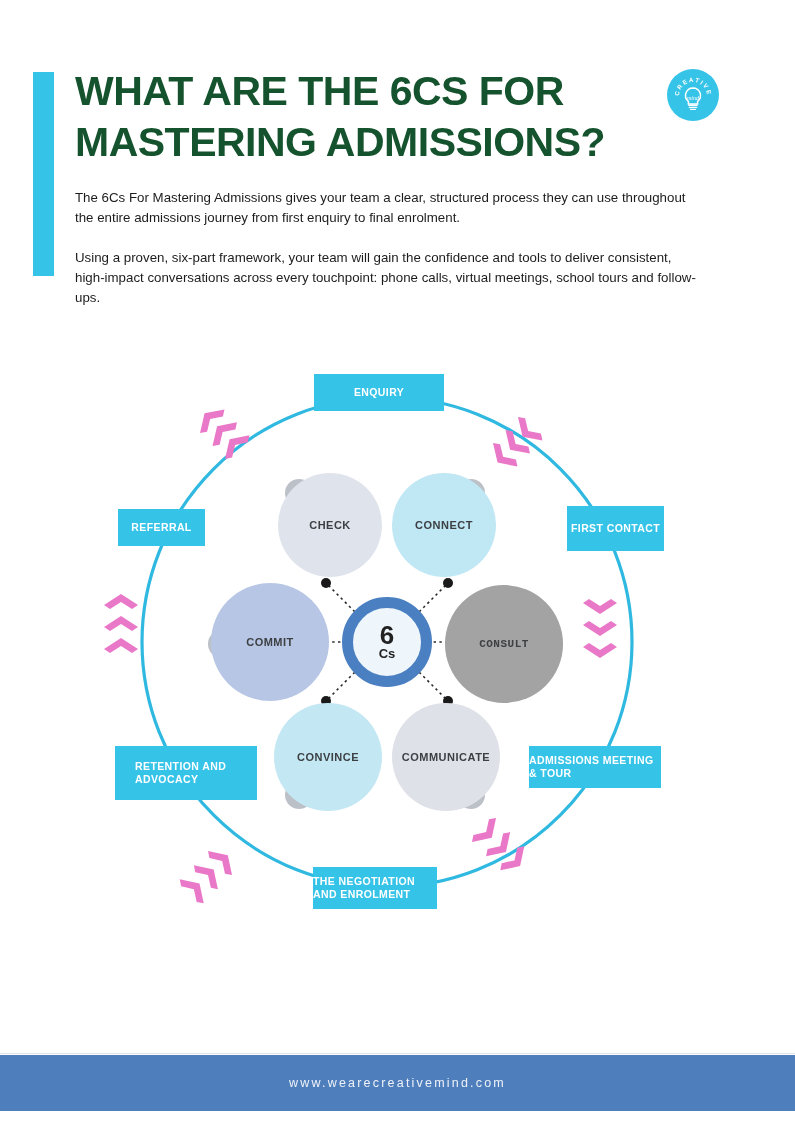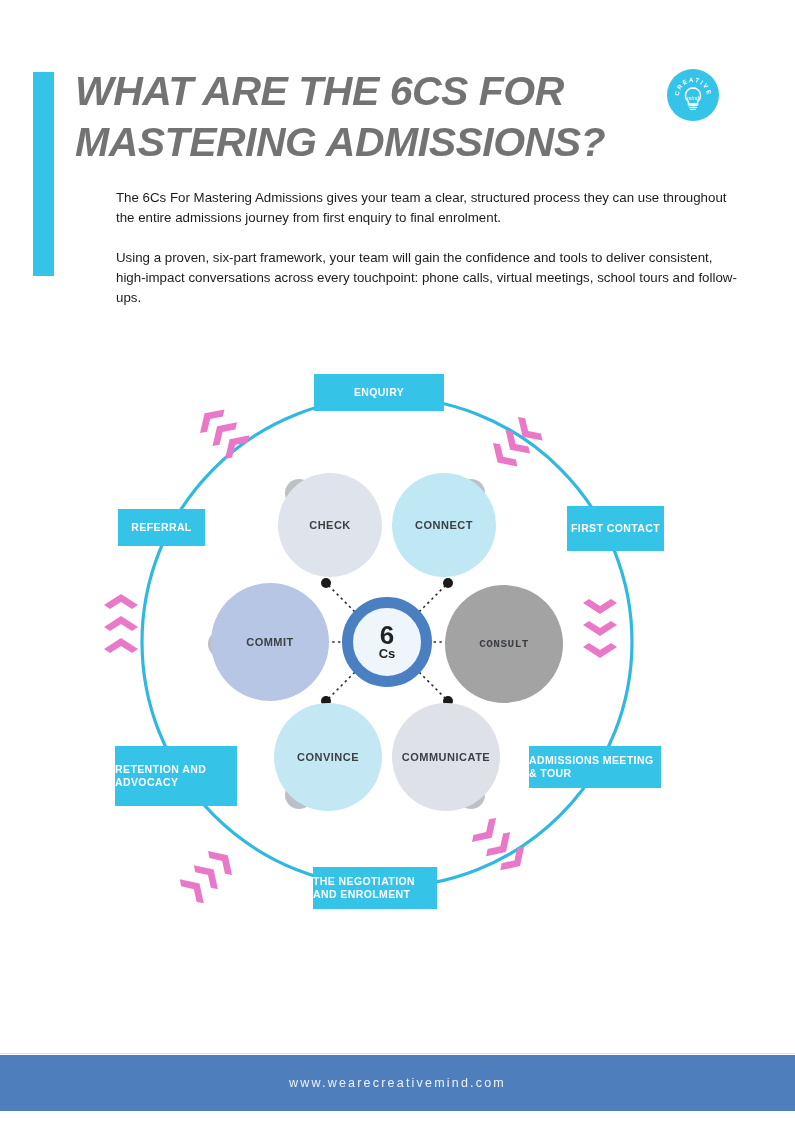--- a/index.html
+++ b/index.html
@@ -12,33 +12,32 @@
   .page{position:absolute;inset:0;background:#fff;}
 
   
   .accent-bar{
     position:absolute;left:33px;top:72px;width:21px;height:204px;
     background:#35C3E8;
   }
   .title{
     position:absolute;left:75px;top:66px;width:580px;
     font-size:41px;line-height:51px;font-weight:bold;
-    letter-spacing:-0.5px;color:#737373;
+    letter-spacing:-0.5px;color:#14532d;
     font-family:"Liberation Sans", sans-serif;
-    font-style:italic;
   }
   .logo-badge{
     position:absolute;left:667px;top:69px;width:52px;height:52px;
     border-radius:50%;background:#35C3E8;
   }
   .logo-badge svg{display:block;}
 
   .body-copy{
     position:absolute;left:75px;width:625px;
-    font-size:13.3px;line-height:20px;color:#1c1c1c;margin-left:41px;
+    font-size:13.3px;line-height:20px;color:#1c1c1c;
   }
   #para1{top:188px;}
   #para2{top:248px;}
 
   
   .diagram{position:absolute;left:80px;top:355px;width:640px;height:580px;}
   .diagram svg{position:absolute;left:0;top:0;}
 
   .outer-label{
     position:absolute;background:#35C3E8;color:#ffffff;
@@ -200,21 +199,21 @@
     <div class="outer-label" style="left:234px;top:19px;width:130px;height:37px;">ENQUIRY</div>
     <div class="outer-label" style="left:487px;top:151px;width:97px;height:45px;">
         <span>FIRST CONTACT</span>
       </div>
     <div class="outer-label" style="left:449px;top:391px;width:132px;height:42px;">
         <span>ADMISSIONS MEETING &amp; TOUR</span>
       </div>
     <div class="outer-label" style="left:233px;top:512px;width:124px;height:42px;">
         <span>THE NEGOTIATION AND ENROLMENT</span>
       </div>
-    <div class="outer-label" style="left:35px;top:391px;width:122px;height:60px;">
+    <div class="outer-label" style="left:35px;top:391px;width:122px;height:54px;padding-left:20px;">
         <span>RETENTION AND ADVOCACY</span>
       </div>
     <div class="outer-label" style="left:38px;top:154px;width:87px;height:37px;">REFERRAL</div>
   </div>
 
   <div class="footer-rule"></div>
   <div class="footer">www.wearecreativemind.com</div>
 </div>
 
 </body></html>

